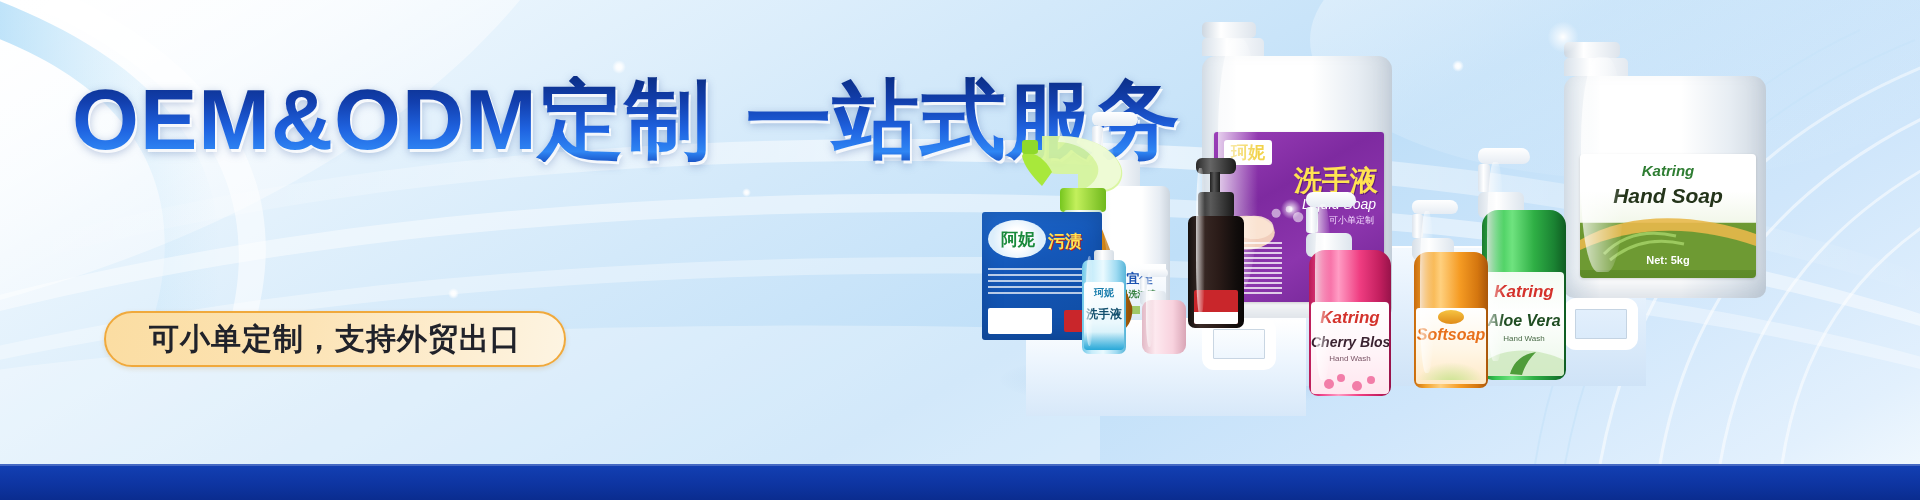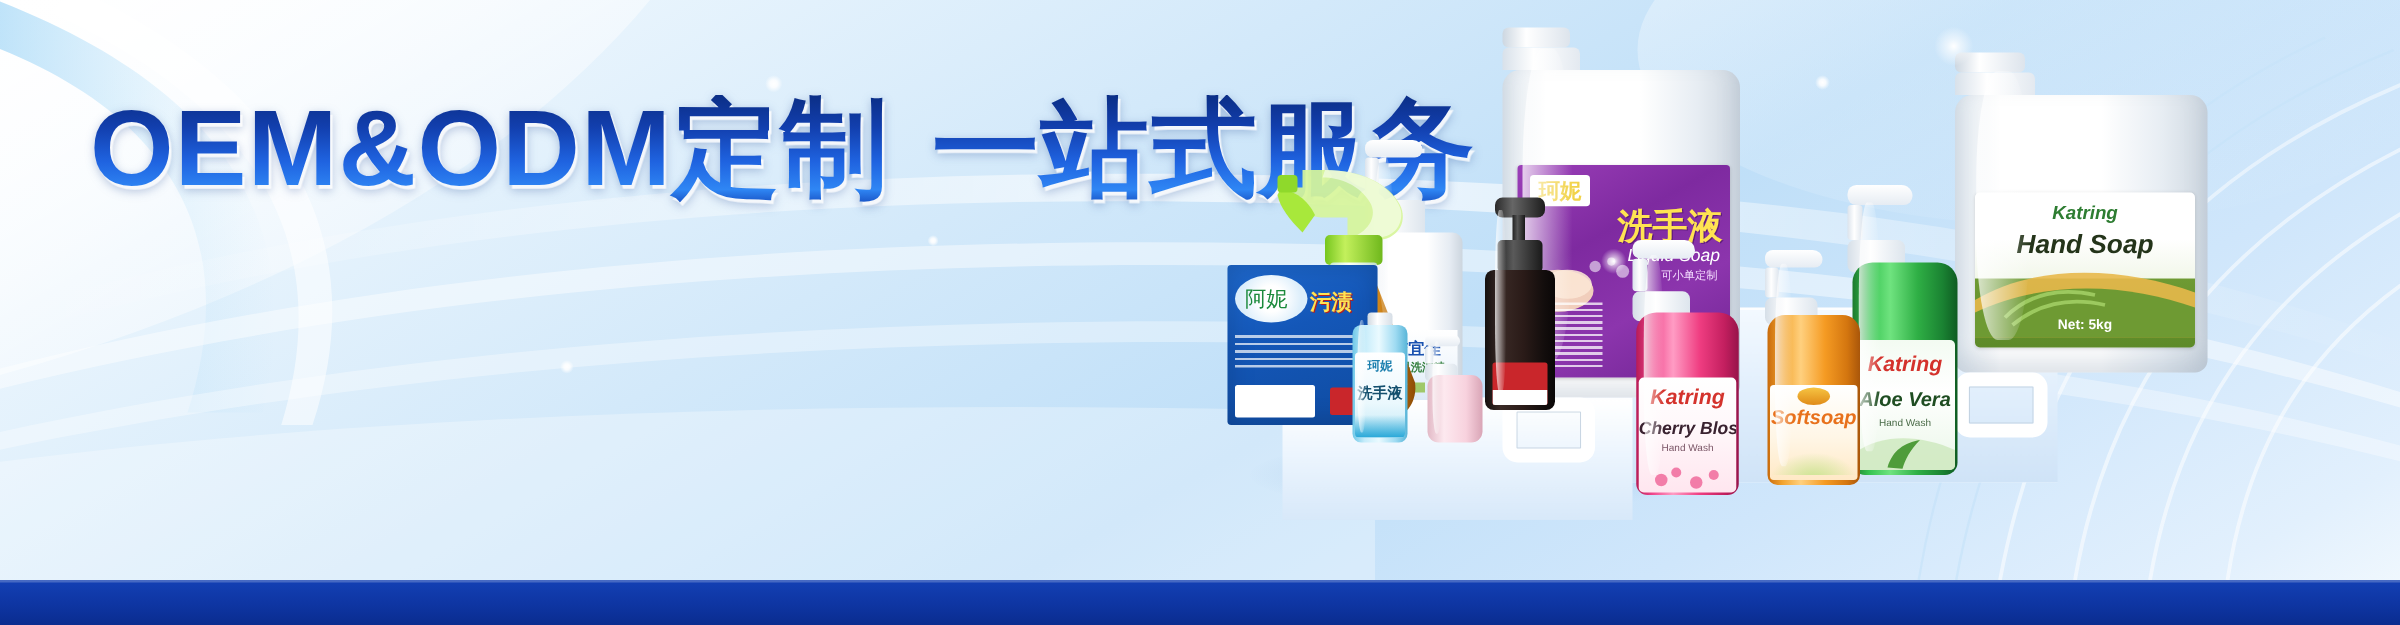--- a/index.html
+++ b/index.html
@@ -198,20 +198,23 @@
   <div class="sparkle" style="left:1700px;top:96px;width:16px;height:16px;"></div>
   <div class="sparkle" style="left:1120px;top:250px;width:10px;height:10px;"></div>
 
   <div class="text-block">
 
     <div class="headline">
       <span>OEM&amp;ODM定制</span><span class="gap"></span><span>一站式服务</span>
     </div>
 
 
+    <div class="pill">
+      <span class="pill-text">可小单定制，支持外贸出口</span>
+    </div>
   </div>
 
   <div class="products">
 
     <div class="ped-shadow" style="left:20px;top:350px;width:360px;height:60px;"></div>
     <div class="ped-shadow" style="left:230px;top:310px;width:420px;height:60px;"></div>
 
     <div class="pedestal" style="left:246px;top:246px;width:420px;height:140px;"></div>
 
     <div class="pedestal front" style="left:46px;top:318px;width:280px;height:98px;"></div>
@@ -394,22 +397,22 @@
         <path d="M96,10 L104,10 L118,84 L106,84 Z" fill="#ffffff" opacity=".22"></path>
       </svg>
     </div>
 
     <div class="prod" style="left:2px;top:212px;width:120px;height:128px;">
       <div class="body" style="left:0;top:0;width:120px;height:128px;border-radius:3px;
                   background:linear-gradient(160deg,#1f6ad0 0%,#1457b8 40%,#0f4ba0 100%);
                   box-shadow:inset 0 0 22px rgba(0,0,0,.18);"></div>
       <div style="position:absolute;left:6px;top:8px;width:58px;height:38px;border-radius:50%;
                   background:radial-gradient(circle,#ffffff 30%,#dceefb 70%);"></div>
-      <div style="position:absolute;left:14px;top:16px;width:44px;text-align:left;
-                  font-size:17px;font-weight:normal;color:#1b8a3c;">阿妮</div>
+      <div style="position:absolute;left:14px;top:16px;width:44px;text-align:center;
+                  font-size:17px;font-weight:bold;color:#1b8a3c;">阿妮</div>
       <div style="position:absolute;left:66px;top:18px;font-size:17px;font-weight:bold;color:#ffe352;
                   text-shadow:1px 1px 0 #b32020;">污渍</div>
       <div style="position:absolute;left:6px;top:56px;width:108px;height:26px;
                   background:repeating-linear-gradient(180deg,rgba(255,255,255,.7) 0 2px,transparent 2px 6px);"></div>
       <div style="position:absolute;left:6px;bottom:6px;width:64px;height:26px;background:#ffffff;border-radius:2px;"></div>
       <div style="position:absolute;right:6px;bottom:8px;width:32px;height:22px;background:#c9262b;border-radius:2px;"></div>
     </div>
 
     <div class="prod" style="left:100px;top:250px;width:48px;height:104px;">
       <div class="cap" style="left:14px;top:0;width:20px;height:12px;border-radius:3px;

